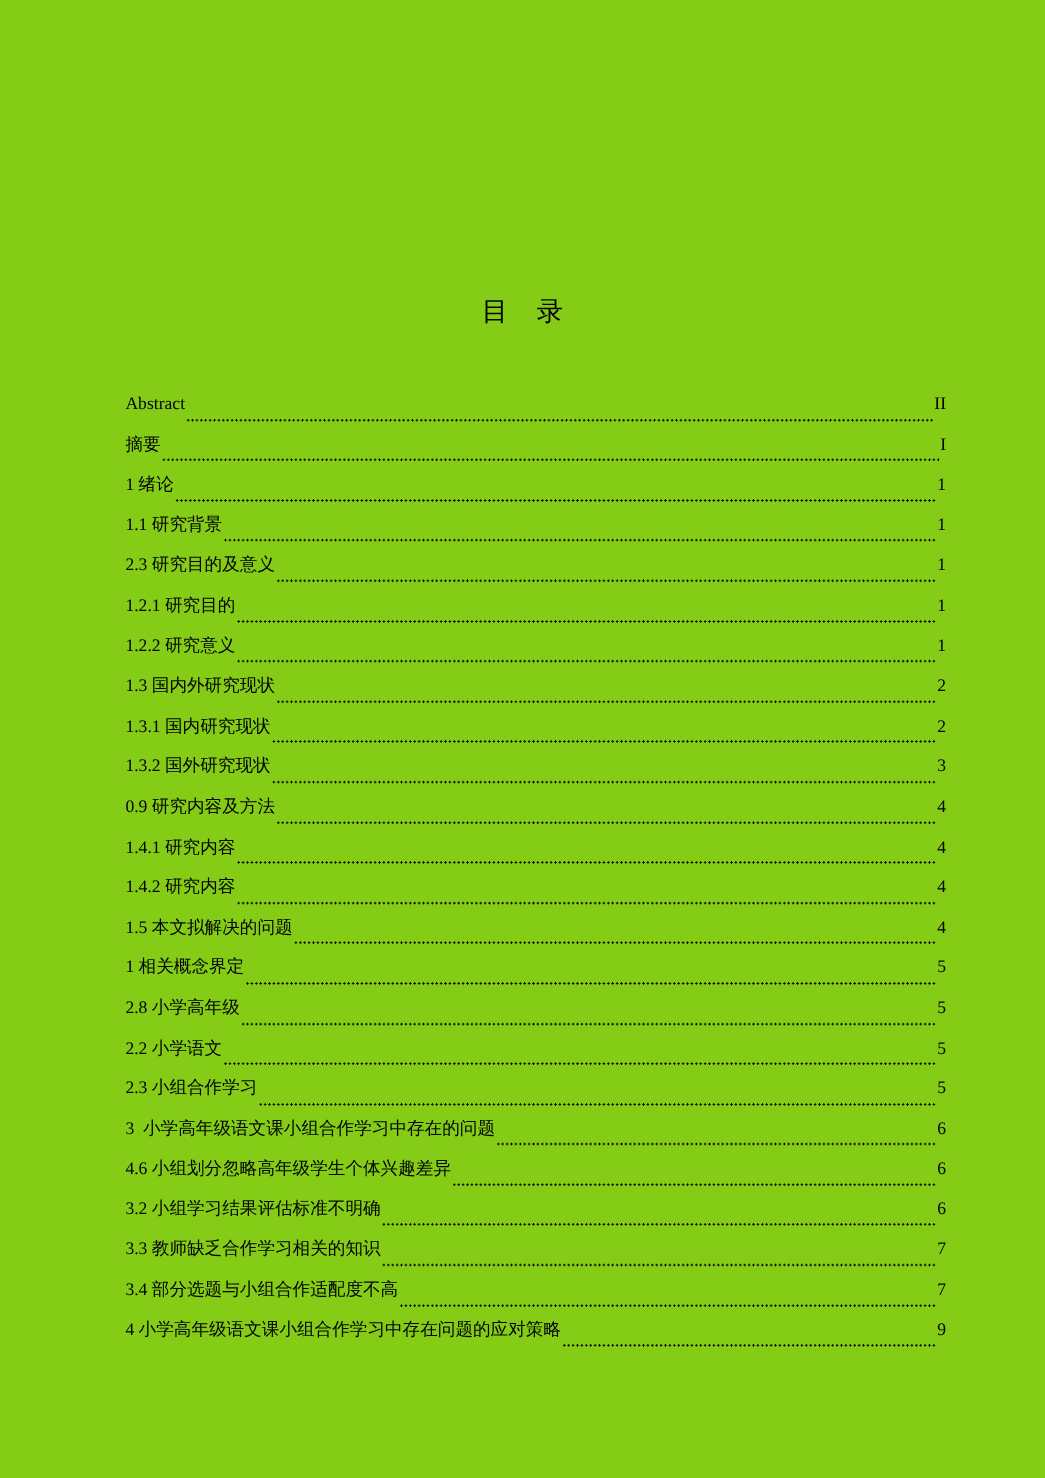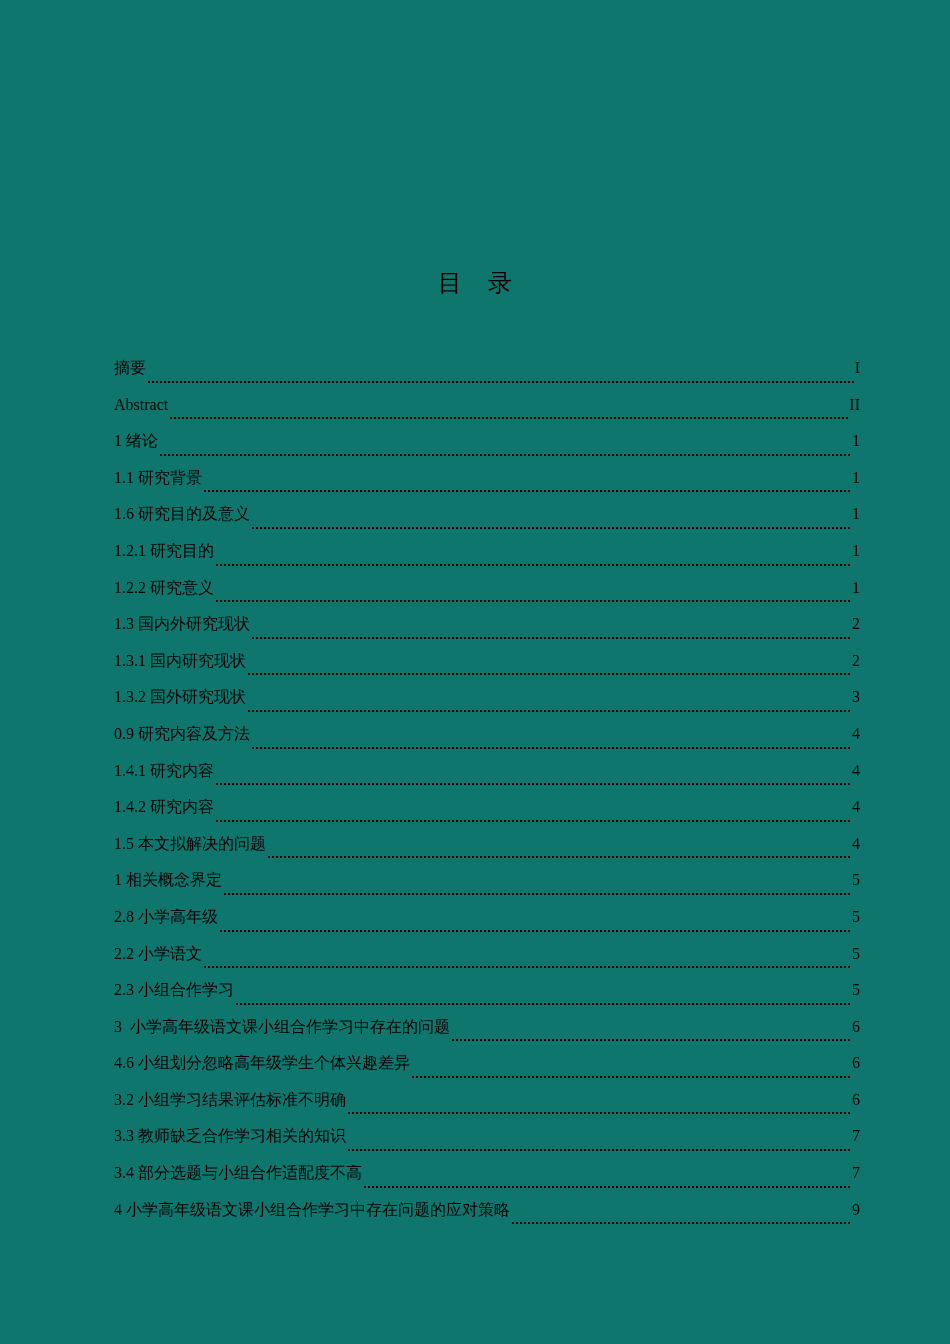--- a/index.html
+++ b/index.html
@@ -13,21 +13,21 @@
       position: relative;
       overflow: hidden;
       font-family: "Liberation Serif", "DejaVu Serif", serif;
       color: #000000;
     }
     .page {
       position: absolute;
       left: 0; top: 0;
       width: 950px;
       height: 1344px;
-      background: #0f766e;
+      background: #84cc16;
     }
     .toc-title {
       position: absolute;
       top: 266px;
       left: 0;
       width: 950px;
       text-align: center;
       font-family: "DejaVu Sans", "Liberation Sans", sans-serif;
       font-size: 24px;
       letter-spacing: 0;
@@ -82,41 +82,41 @@
 </head>
 <body>
 
 <div class="page">
   <div class="toc-title">
     <span>目</span><span class="gap"></span><span>录</span>
   </div>
 
   <ul class="toc-list">
     <li class="toc-row">
+      <span class="toc-label">Abstract</span>
+      <span class="toc-leader"></span>
+      <span class="toc-page">II</span>
+    </li>
+    <li class="toc-row">
       <span class="toc-label">摘要</span>
       <span class="toc-leader"></span>
       <span class="toc-page">I</span>
     </li>
     <li class="toc-row">
-      <span class="toc-label">Abstract</span>
-      <span class="toc-leader"></span>
-      <span class="toc-page">II</span>
-    </li>
-    <li class="toc-row">
       <span class="toc-label">1 绪论</span>
       <span class="toc-leader"></span>
       <span class="toc-page">1</span>
     </li>
     <li class="toc-row">
       <span class="toc-label">1.1 研究背景</span>
       <span class="toc-leader"></span>
       <span class="toc-page">1</span>
     </li>
     <li class="toc-row">
-      <span class="toc-label">1.6 研究目的及意义</span>
+      <span class="toc-label">2.3 研究目的及意义</span>
       <span class="toc-leader"></span>
       <span class="toc-page">1</span>
     </li>
     <li class="toc-row">
       <span class="toc-label">1.2.1 研究目的</span>
       <span class="toc-leader"></span>
       <span class="toc-page">1</span>
     </li>
     <li class="toc-row">
       <span class="toc-label">1.2.2 研究意义</span>

